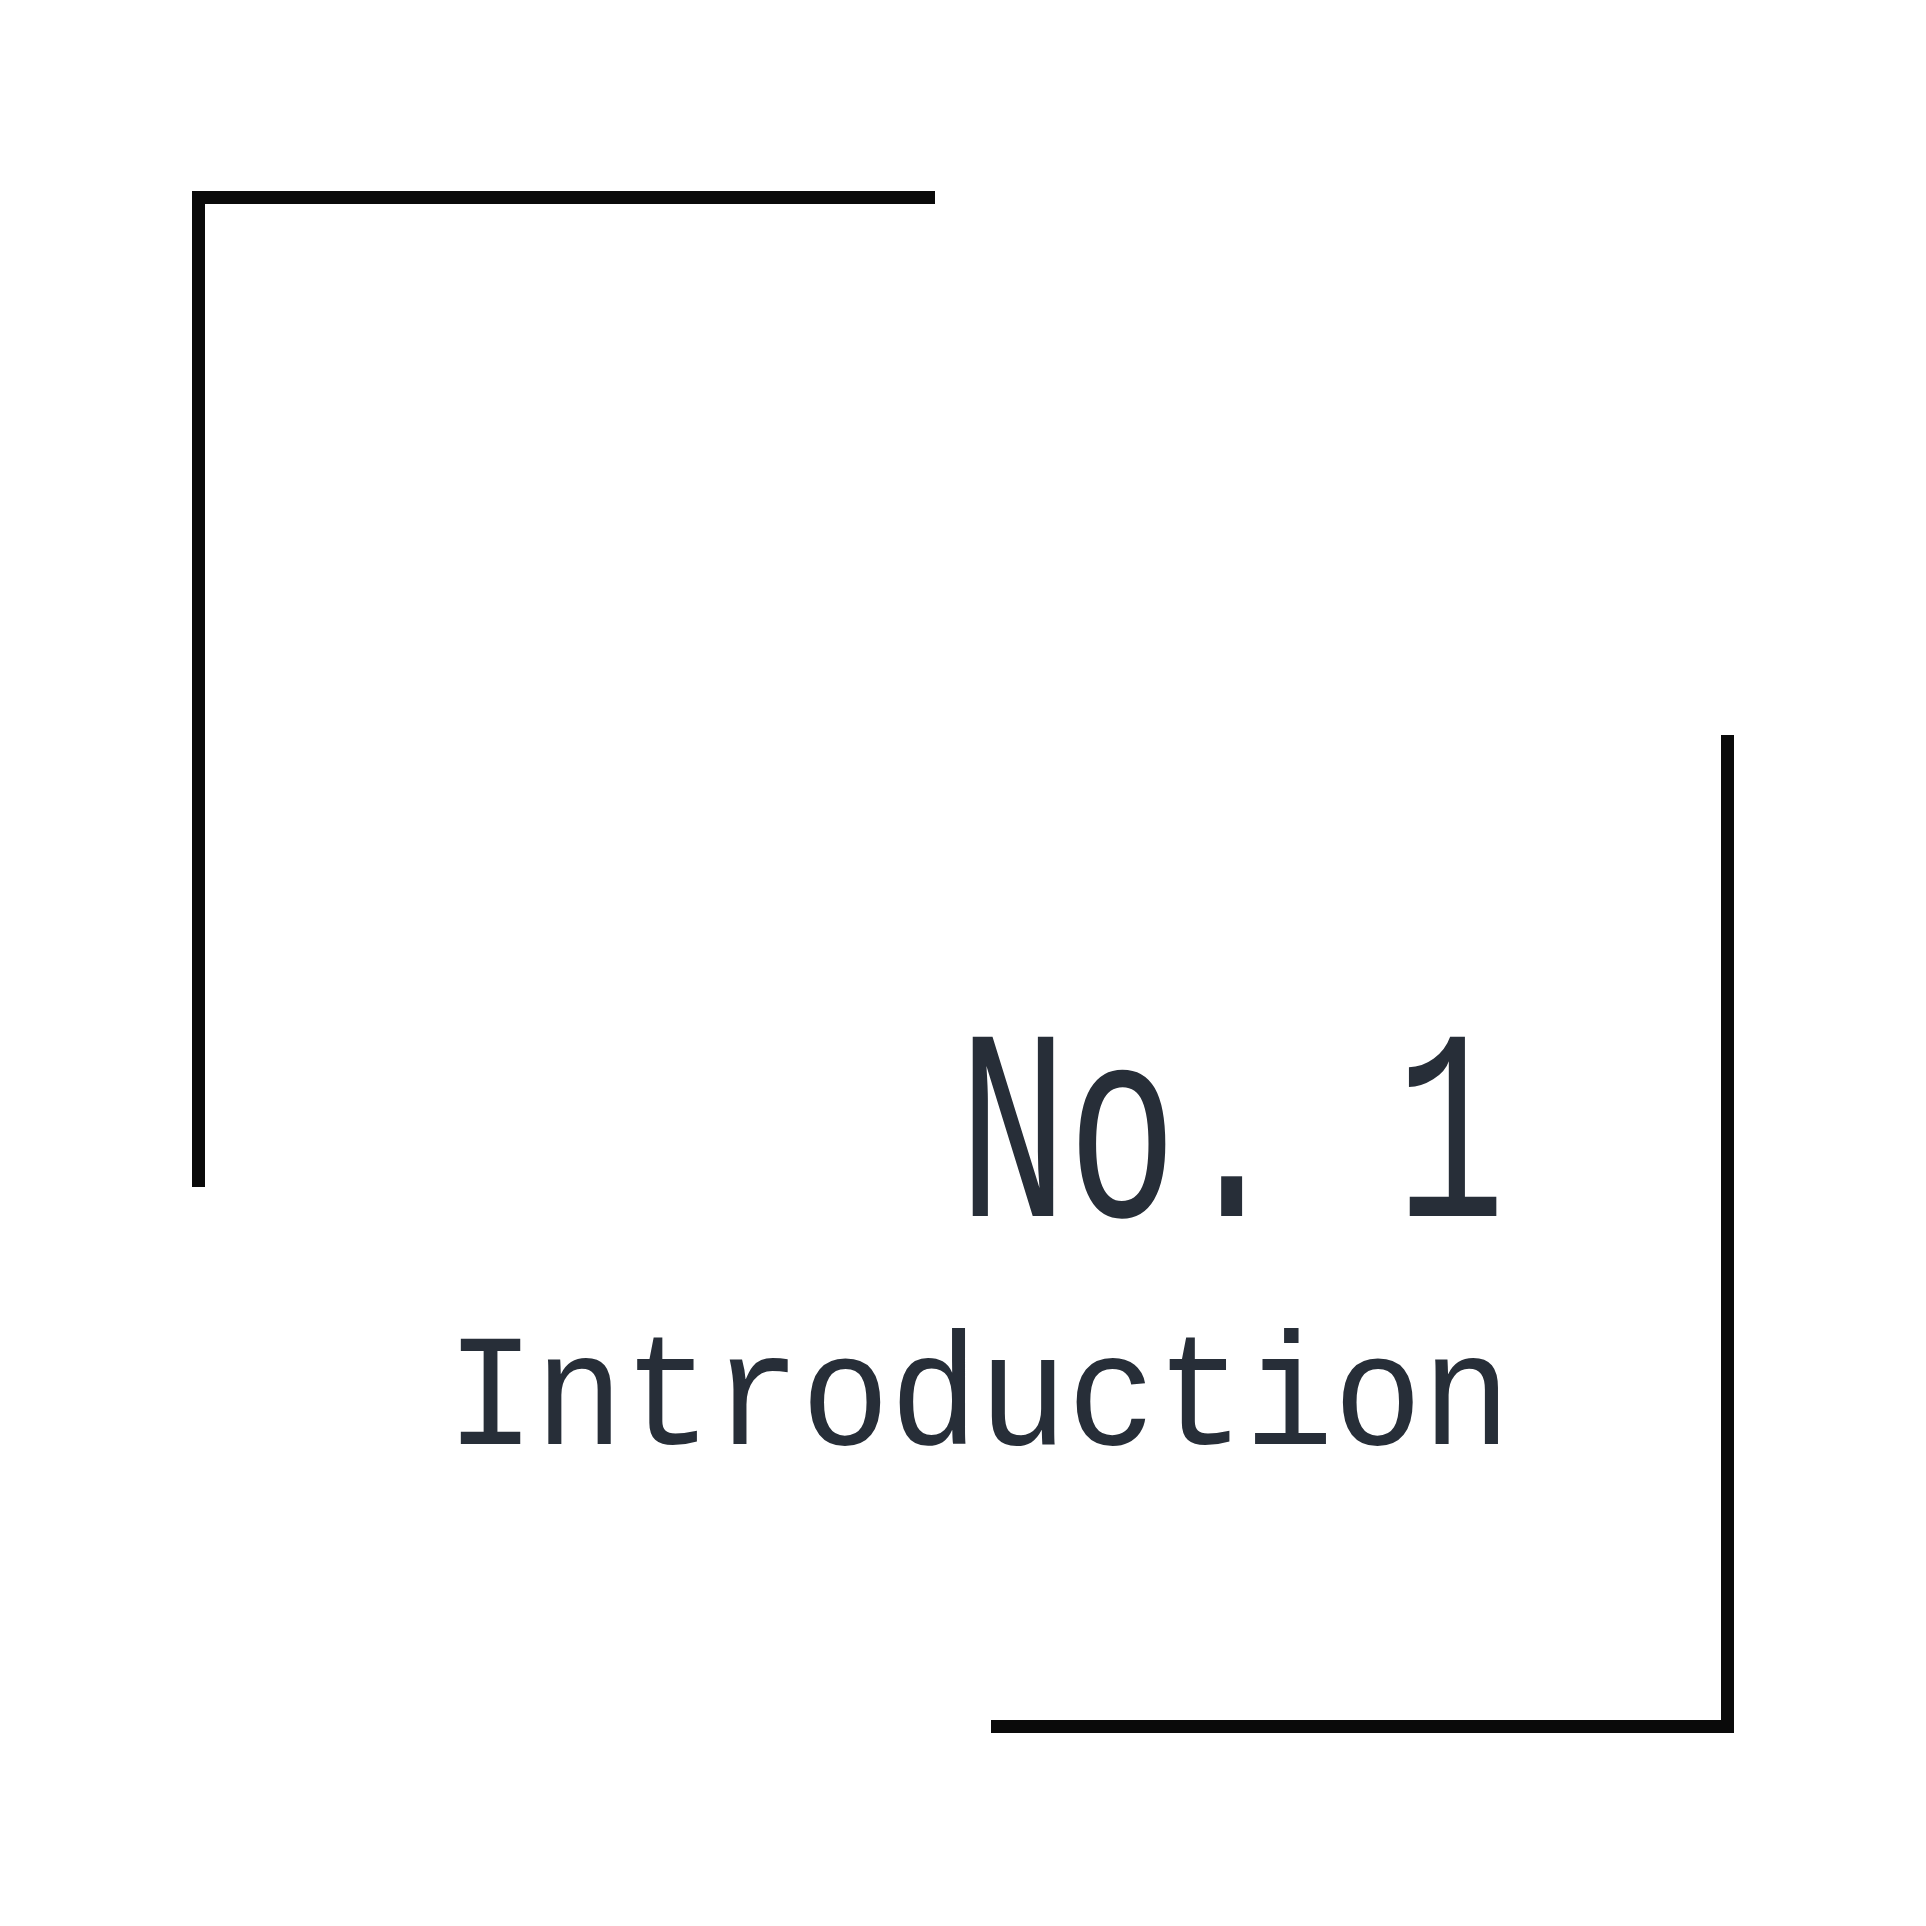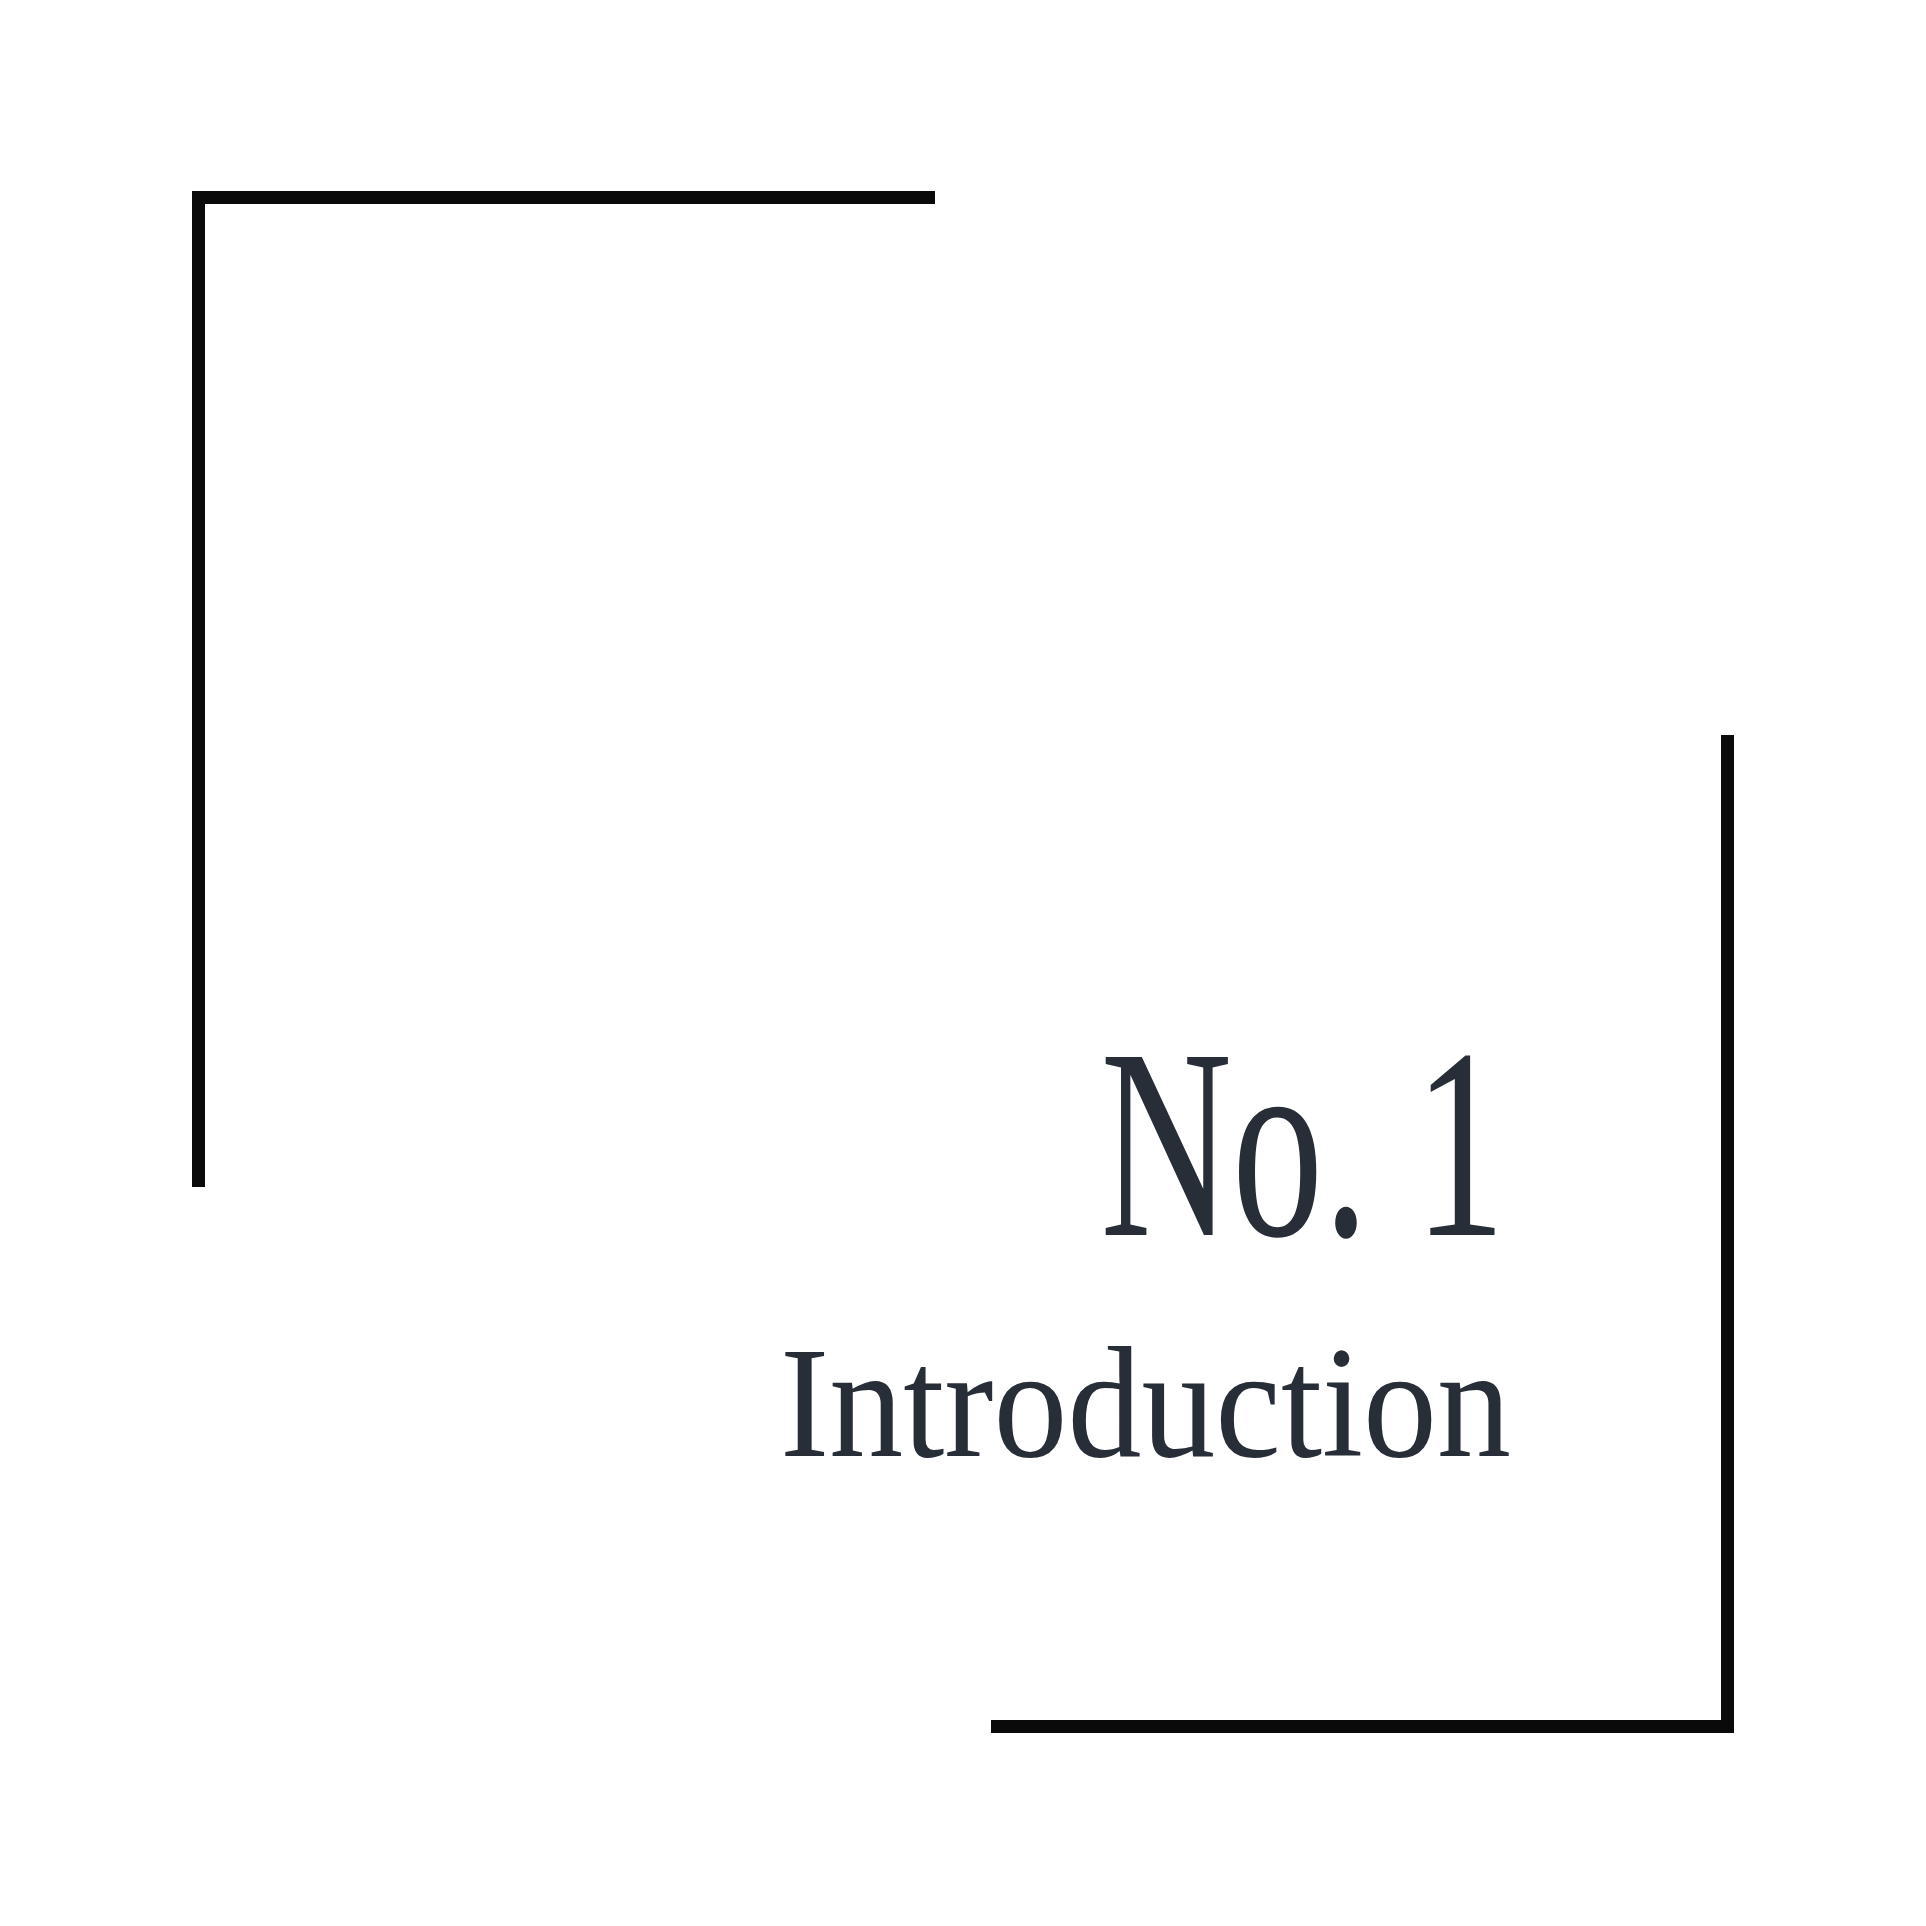--- a/index.html
+++ b/index.html
@@ -7,20 +7,21 @@
     width: 1926px;
     height: 1926px;
     font-family: "Liberation Serif", serif;
   }
   .canvas {
     position: relative;
     width: 1926px;
     height: 1926px;
     background: var(--bg-color, #ffffff);
     overflow: hidden;
+    font-family: Liberation Mono, monospace;
   }
   .bracket {
     position: absolute;
     box-sizing: border-box;
   }
   
   .bracket-tl {
     left: 192px;
     top: 191px;
     width: 743px;

